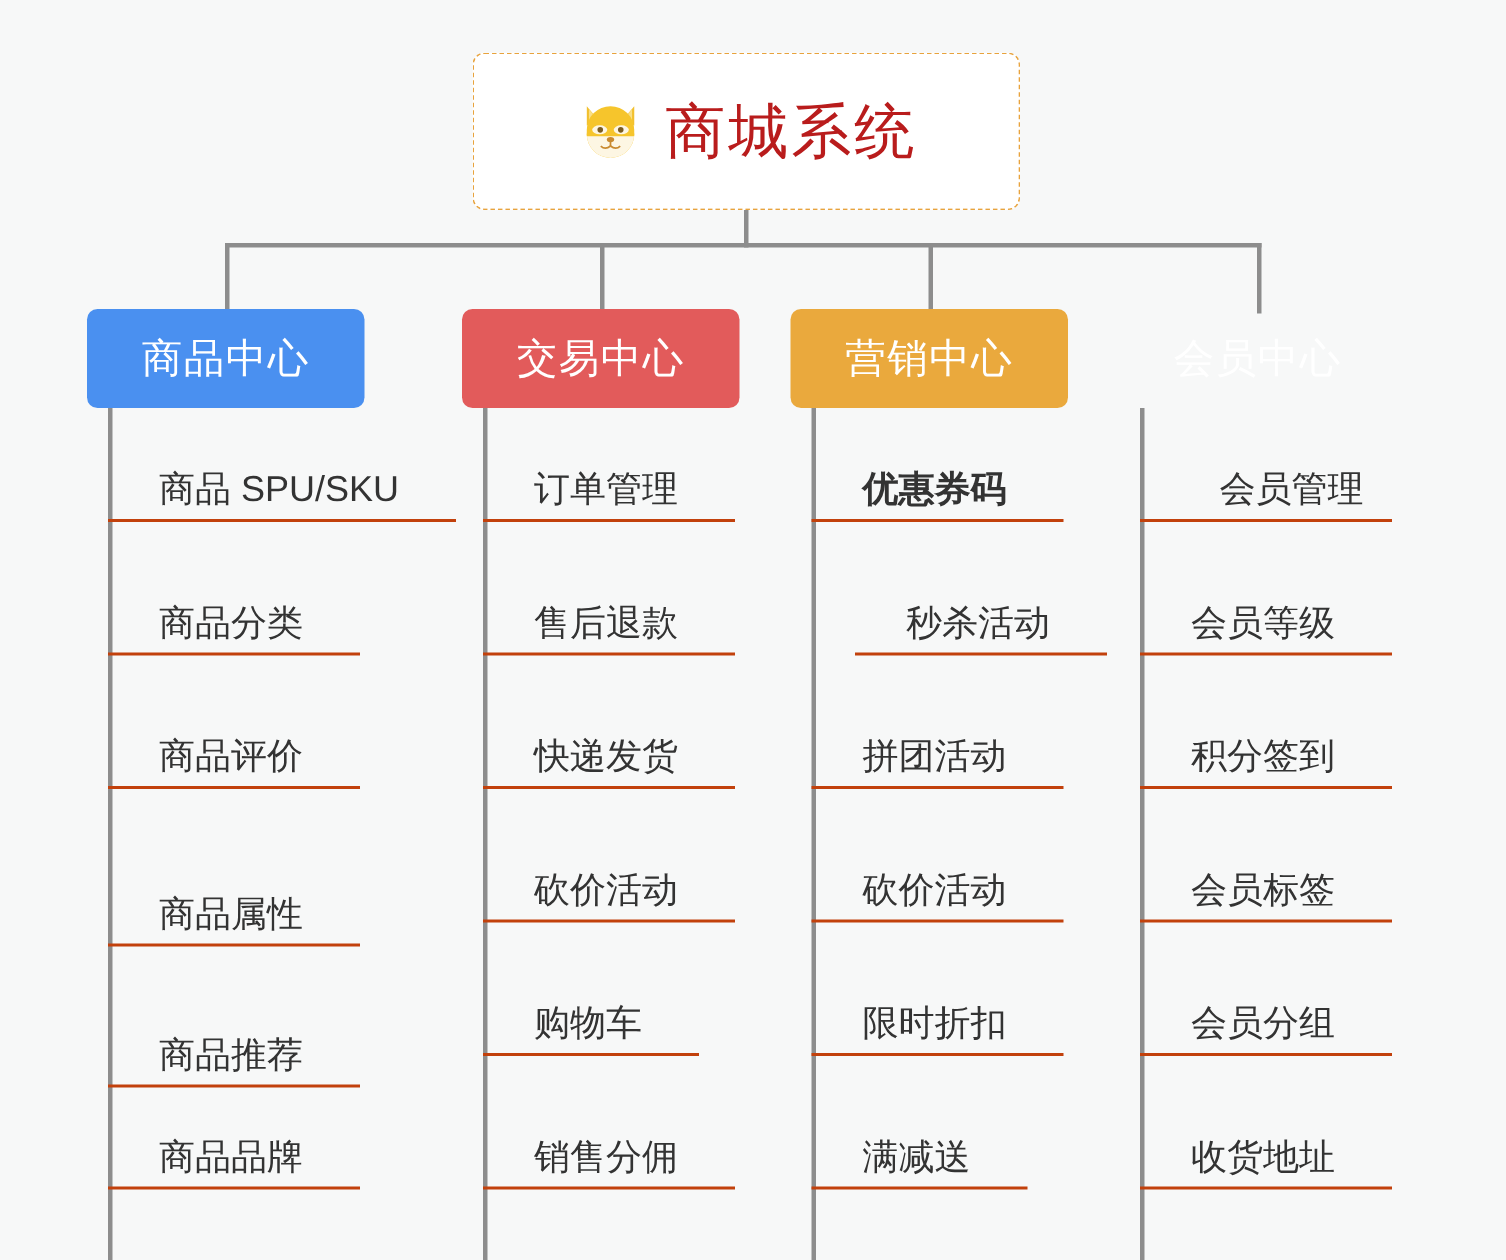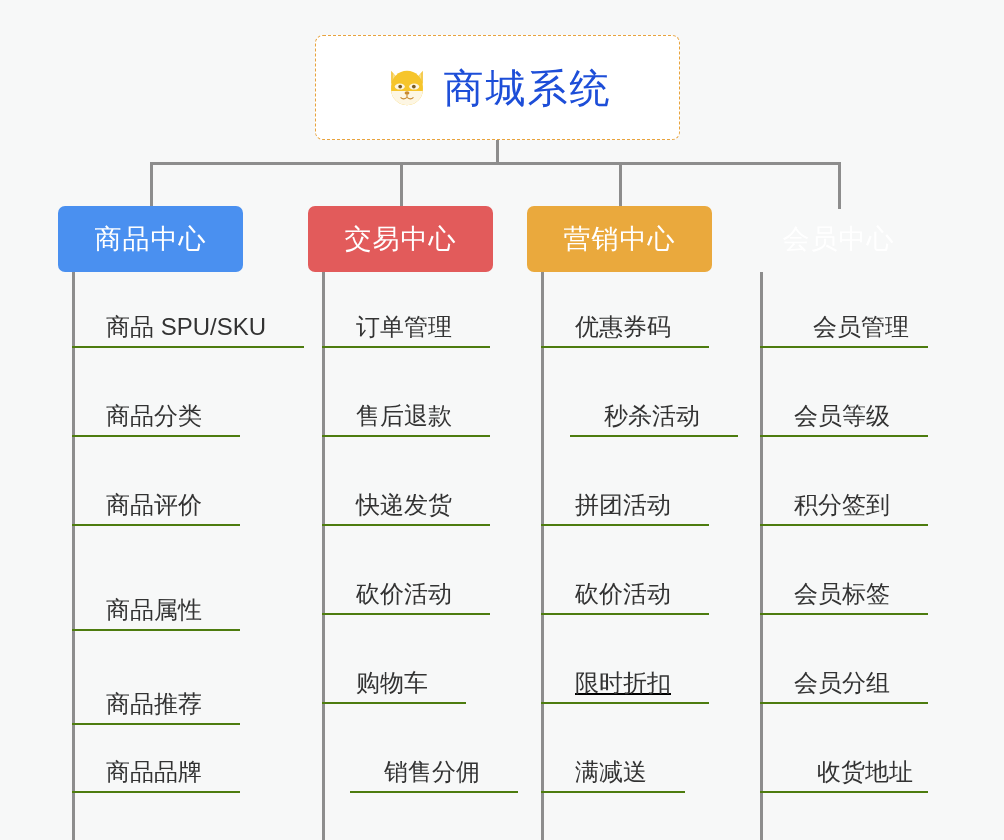--- a/index.html
+++ b/index.html
@@ -24,24 +24,25 @@
     display:flex;align-items:center;justify-content:center;
     gap:14px;
   }
   .root-emoji{
     width:46px;height:46px;
     position:relative;
     flex:0 0 auto;
   }
   .root-title{
     font-size:40px;
-    color:#1d4ed8;
+    color:#b91c1c;
     letter-spacing:2px;
     line-height:1;
     white-space:nowrap;
+    font-family:Liberation Serif, serif;
   }
 
   
   .conn{position:absolute;background:#8d8d8d;}
   .conn-v{width:3px;}
   .conn-h{height:3px;}
 
   
   .cat-box{
     position:absolute;
@@ -67,21 +68,21 @@
     width:3px;
     background:#8d8d8d;
   }
   .leaf-item{
     position:absolute;
     left:0;
     height:89px;
     box-sizing:border-box;
     display:flex;
     align-items:flex-end;
-    border-bottom:2px solid #4d7c0f;
+    border-bottom:2px solid #c2410c;
   }
   .leaf-label{
     font-size:24px;
     color:#333333;
     padding-left:34px;
     padding-bottom:6px;
     white-space:nowrap;
     line-height:1.1;
   }
 </style>
@@ -160,42 +161,42 @@
         </div>
         <div class="leaf-item" style="top: 165px; width: 168px; height: 89px;">
           <span class="leaf-label">快递发货</span>
         </div>
         <div class="leaf-item" style="top: 254px; width: 168px; height: 89px;">
           <span class="leaf-label">砍价活动</span>
         </div>
         <div class="leaf-item" style="top: 343px; width: 144px; height: 89px;">
           <span class="leaf-label">购物车</span>
         </div>
-        <div class="leaf-item" style="top: 432px; width: 168px; height: 89px; margin-left: 28px;">
+        <div class="leaf-item" style="top: 432px; width: 168px; height: 89px;">
           <span class="leaf-label">销售分佣</span>
         </div>
       </div>
       <div class="cat-box" style="left: 527px; width: 185px; background: rgb(234, 169, 61);">
         <span>营销中心</span>
       </div>
       <div class="leaf-col" style="left: 541px;">
         <div class="leaf-spine" style="height: 572px;"></div>
-        <div class="leaf-item" style="top: -13px; width: 168px; height: 89px;">
+        <div class="leaf-item" style="top: -13px; width: 168px; height: 89px; font-weight: bold;">
           <span class="leaf-label">优惠券码</span>
         </div>
         <div class="leaf-item" style="top: 76px; width: 168px; height: 89px; margin-left: 29px;">
           <span class="leaf-label">秒杀活动</span>
         </div>
         <div class="leaf-item" style="top: 165px; width: 168px; height: 89px;">
           <span class="leaf-label">拼团活动</span>
         </div>
         <div class="leaf-item" style="top: 254px; width: 168px; height: 89px;">
           <span class="leaf-label">砍价活动</span>
         </div>
-        <div class="leaf-item" style="top: 343px; width: 168px; height: 89px; text-decoration: underline;">
+        <div class="leaf-item" style="top: 343px; width: 168px; height: 89px;">
           <span class="leaf-label">限时折扣</span>
         </div>
         <div class="leaf-item" style="top: 432px; width: 144px; height: 89px;">
           <span class="leaf-label">满减送</span>
         </div>
       </div>
       <div class="cat-box" style="left: 746px; width: 185px;">
         <span>会员中心</span>
       </div>
       <div class="leaf-col" style="left: 760px;">
@@ -208,19 +209,19 @@
         </div>
         <div class="leaf-item" style="top: 165px; width: 168px; height: 89px;">
           <span class="leaf-label">积分签到</span>
         </div>
         <div class="leaf-item" style="top: 254px; width: 168px; height: 89px;">
           <span class="leaf-label">会员标签</span>
         </div>
         <div class="leaf-item" style="top: 343px; width: 168px; height: 89px;">
           <span class="leaf-label">会员分组</span>
         </div>
-        <div class="leaf-item" style="top: 432px; width: 168px; height: 89px; padding-left: 23px;">
+        <div class="leaf-item" style="top: 432px; width: 168px; height: 89px;">
           <span class="leaf-label">收货地址</span>
         </div>
       </div>
     </div>
 
 </div>
 
 </body></html>

